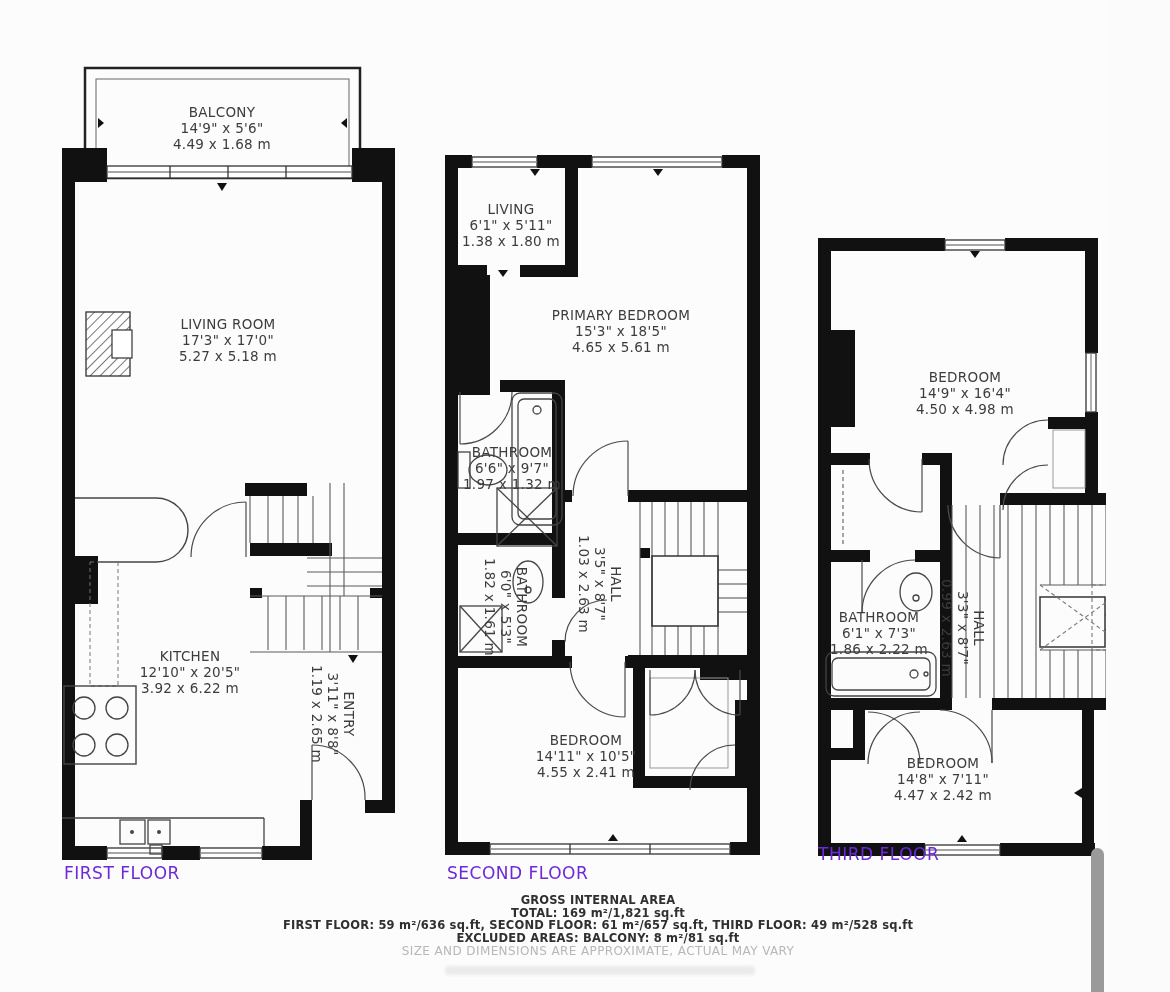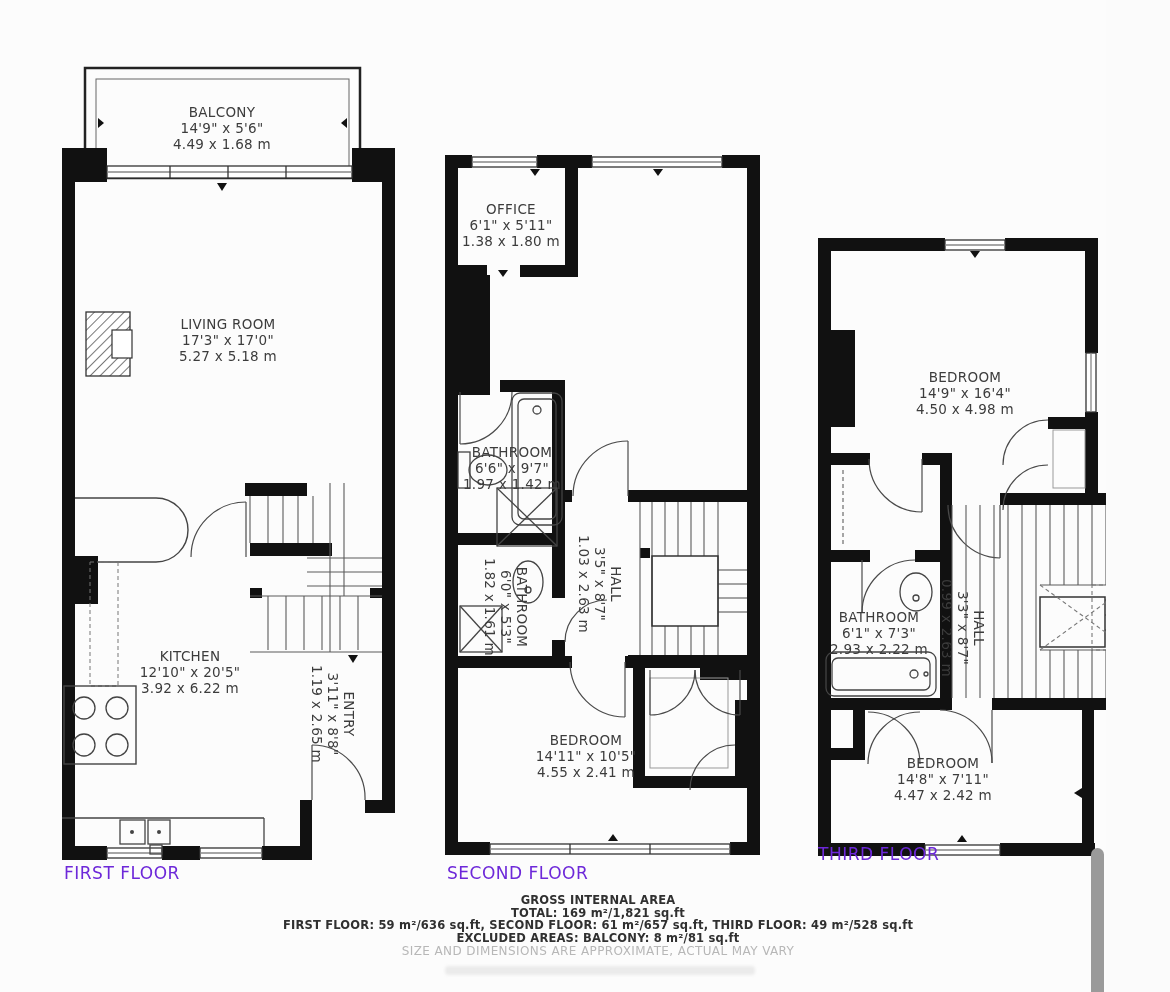--- a/index.html
+++ b/index.html
@@ -328,28 +328,33 @@
   <div>12'10" x 20'5"</div>
   <div>3.92 x 6.22 m</div>
 </div>
 <div class="room-label rot" style="left:333px;top:714px">
   <div>ENTRY</div>
   <div>3'11" x 8'8"</div>
   <div>1.19 x 2.65 m</div>
 </div>
 
 <div class="room-label" style="left:511px;top:225px">
-  <div>OFFICE</div>
+  <div>LIVING</div>
   <div>6'1" x 5'11"</div>
   <div>1.38 x 1.80 m</div>
+</div>
+<div class="room-label" style="left:621px;top:331px">
+  <div>PRIMARY BEDROOM</div>
+  <div>15'3" x 18'5"</div>
+  <div>4.65 x 5.61 m</div>
 </div>
 <div class="room-label" style="left:512px;top:468px">
   <div>BATHROOM</div>
   <div>6'6" x 9'7"</div>
-  <div>1.97 x 1.42 m</div>
+  <div>1.97 x 1.32 m</div>
 </div>
 <div class="room-label rot" style="left:506px;top:607px">
   <div>BATHROOM</div>
   <div>6'0" x 5'3"</div>
   <div>1.82 x 1.61 m</div>
 </div>
 <div class="room-label rot" style="left:600px;top:584px">
   <div>HALL</div>
   <div>3'5" x 8'7"</div>
   <div>1.03 x 2.63 m</div>
@@ -361,21 +366,21 @@
 </div>
 
 <div class="room-label" style="left:965px;top:393px">
   <div>BEDROOM</div>
   <div>14'9" x 16'4"</div>
   <div>4.50 x 4.98 m</div>
 </div>
 <div class="room-label" style="left:879px;top:633px">
   <div>BATHROOM</div>
   <div>6'1" x 7'3"</div>
-  <div>2.93 x 2.22 m</div>
+  <div>1.86 x 2.22 m</div>
 </div>
 <div class="room-label rot" style="left:963px;top:628px">
   <div>HALL</div>
   <div>3'3" x 8'7"</div>
   <div>0.99 x 2.63 m</div>
 </div>
 <div class="room-label" style="left:943px;top:779px">
   <div>BEDROOM</div>
   <div>14'8" x 7'11"</div>
   <div>4.47 x 2.42 m</div>

